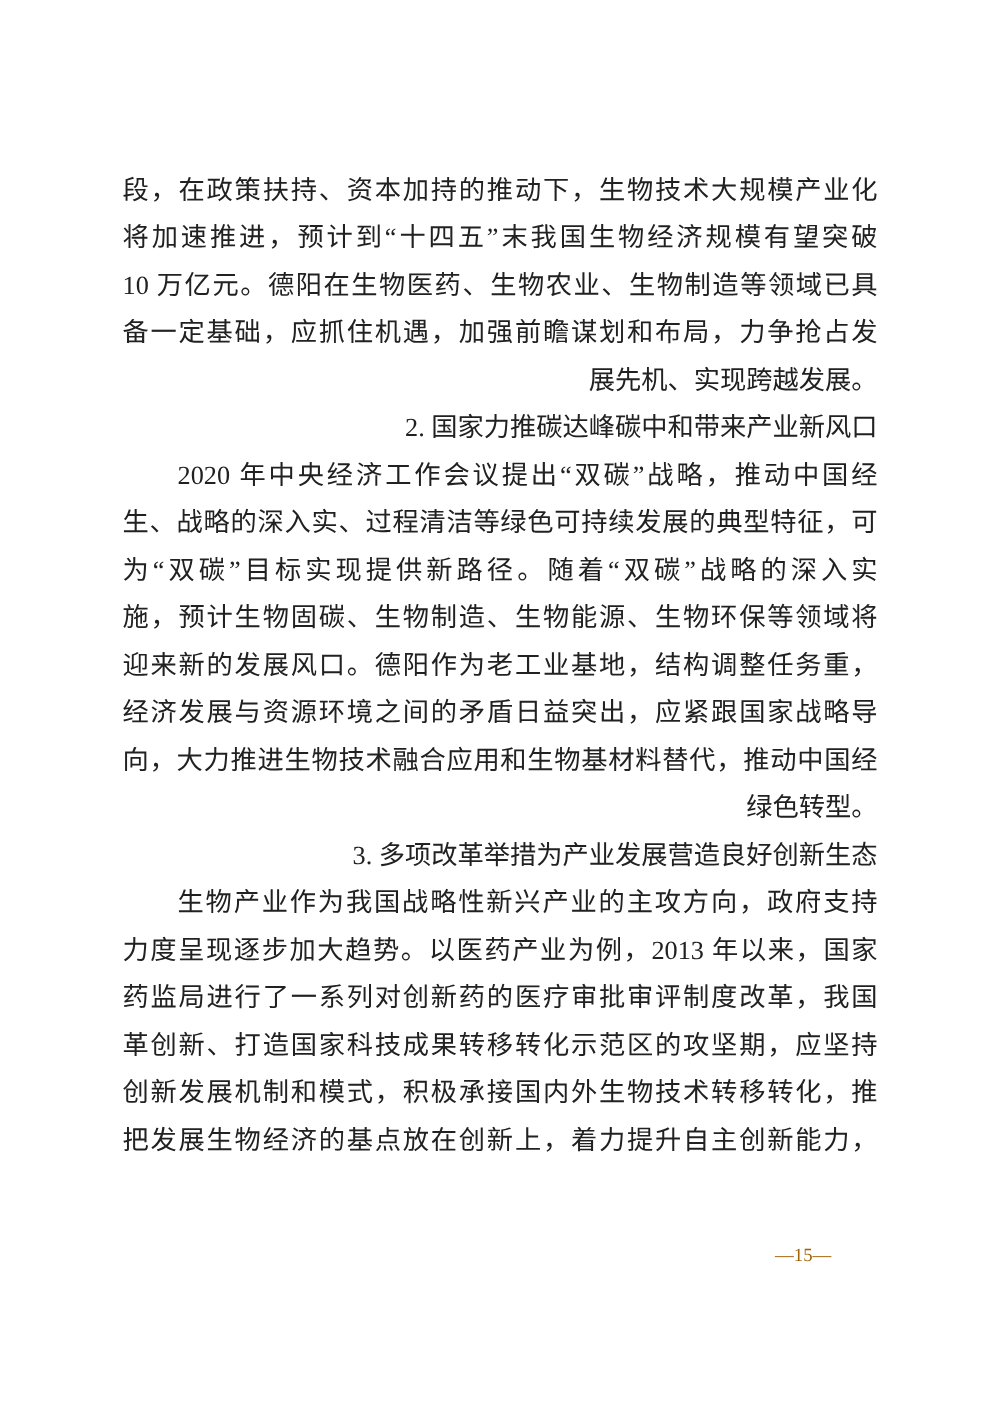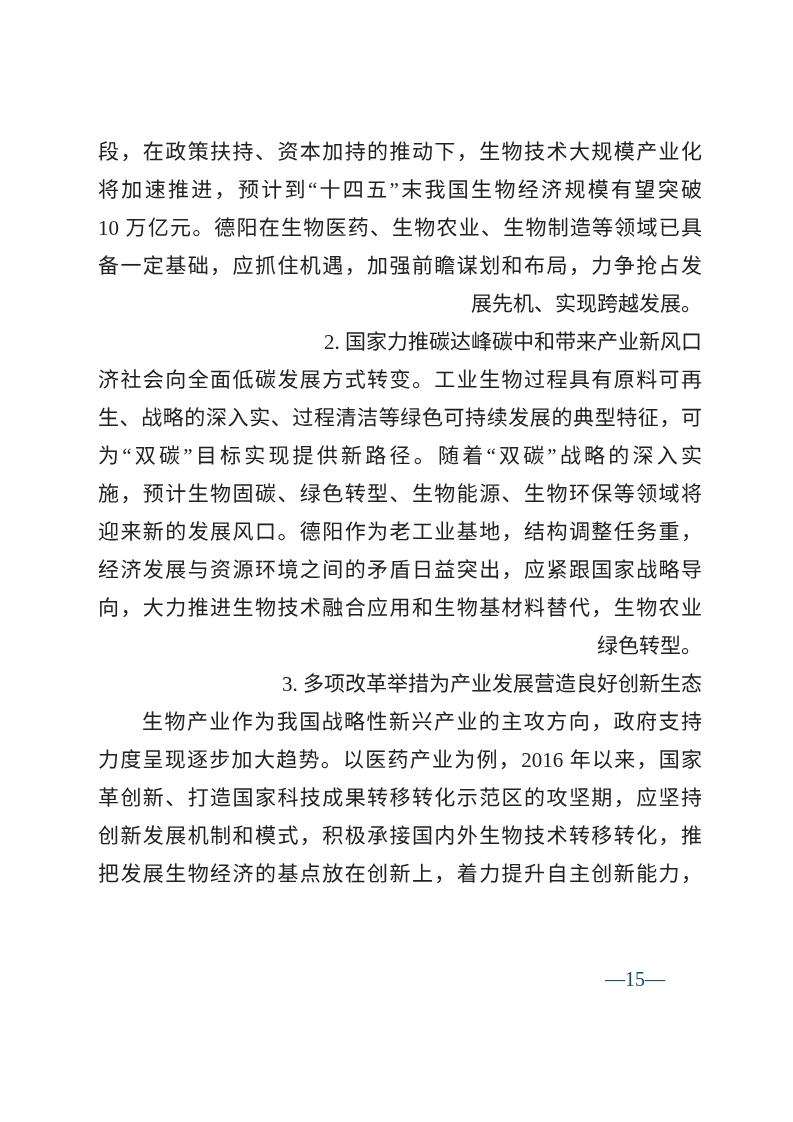--- a/index.html
+++ b/index.html
@@ -34,47 +34,48 @@
   .just {
     text-align: justify;
     text-align-last: justify;
     text-justify: inter-character;
   }
   .indent {
     padding-left: 44px;
   }
   .page-number {
     position: absolute;
-    top: 966px;
+    top: 992px;
     right: 108px;
-    font-size: 20px;
+    font-size: 15px;
     line-height: 26px;
-    color: #0c4a6e;
+    color: #a16207;
   }
 </style>
 </head>
 <body>
 
 <div class="page">
   <main class="text-block">
     <p class="line just">段，在政策扶持、资本加持的推动下，生物技术大规模产业化</p>
     <p class="line just">将加速推进，预计到“十四五”末我国生物经济规模有望突破</p>
     <p class="line just">10 万亿元。德阳在生物医药、生物农业、生物制造等领域已具</p>
     <p class="line just">备一定基础，应抓住机遇，加强前瞻谋划和布局，力争抢占发</p>
     <p class="line">展先机、实现跨越发展。</p>
     <p class="line indent">2. 国家力推碳达峰碳中和带来产业新风口</p>
-    <p class="line just">济社会向全面低碳发展方式转变。工业生物过程具有原料可再</p>
+    <p class="line just indent">2020 年中央经济工作会议提出“双碳”战略，推动中国经</p>
     <p class="line just">生、战略的深入实、过程清洁等绿色可持续发展的典型特征，可</p>
     <p class="line just">为“双碳”目标实现提供新路径。随着“双碳”战略的深入实</p>
-    <p class="line just">施，预计生物固碳、绿色转型、生物能源、生物环保等领域将</p>
+    <p class="line just">施，预计生物固碳、生物制造、生物能源、生物环保等领域将</p>
     <p class="line just">迎来新的发展风口。德阳作为老工业基地，结构调整任务重，</p>
     <p class="line just">经济发展与资源环境之间的矛盾日益突出，应紧跟国家战略导</p>
-    <p class="line just">向，大力推进生物技术融合应用和生物基材料替代，生物农业</p>
+    <p class="line just">向，大力推进生物技术融合应用和生物基材料替代，推动中国经</p>
     <p class="line">绿色转型。</p>
     <p class="line indent">3. 多项改革举措为产业发展营造良好创新生态</p>
     <p class="line just indent">生物产业作为我国战略性新兴产业的主攻方向，政府支持</p>
-    <p class="line just">力度呈现逐步加大趋势。以医药产业为例，2016 年以来，国家</p>
+    <p class="line just">力度呈现逐步加大趋势。以医药产业为例，2013 年以来，国家</p>
+    <p class="line just">药监局进行了一系列对创新药的医疗审批审评制度改革，我国</p>
     <p class="line just">革创新、打造国家科技成果转移转化示范区的攻坚期，应坚持</p>
     <p class="line just">创新发展机制和模式，积极承接国内外生物技术转移转化，推</p>
     <p class="line just">把发展生物经济的基点放在创新上，着力提升自主创新能力，</p>
   </main>
   <div class="page-number">—15—</div>
 </div>
 
 </body></html>

